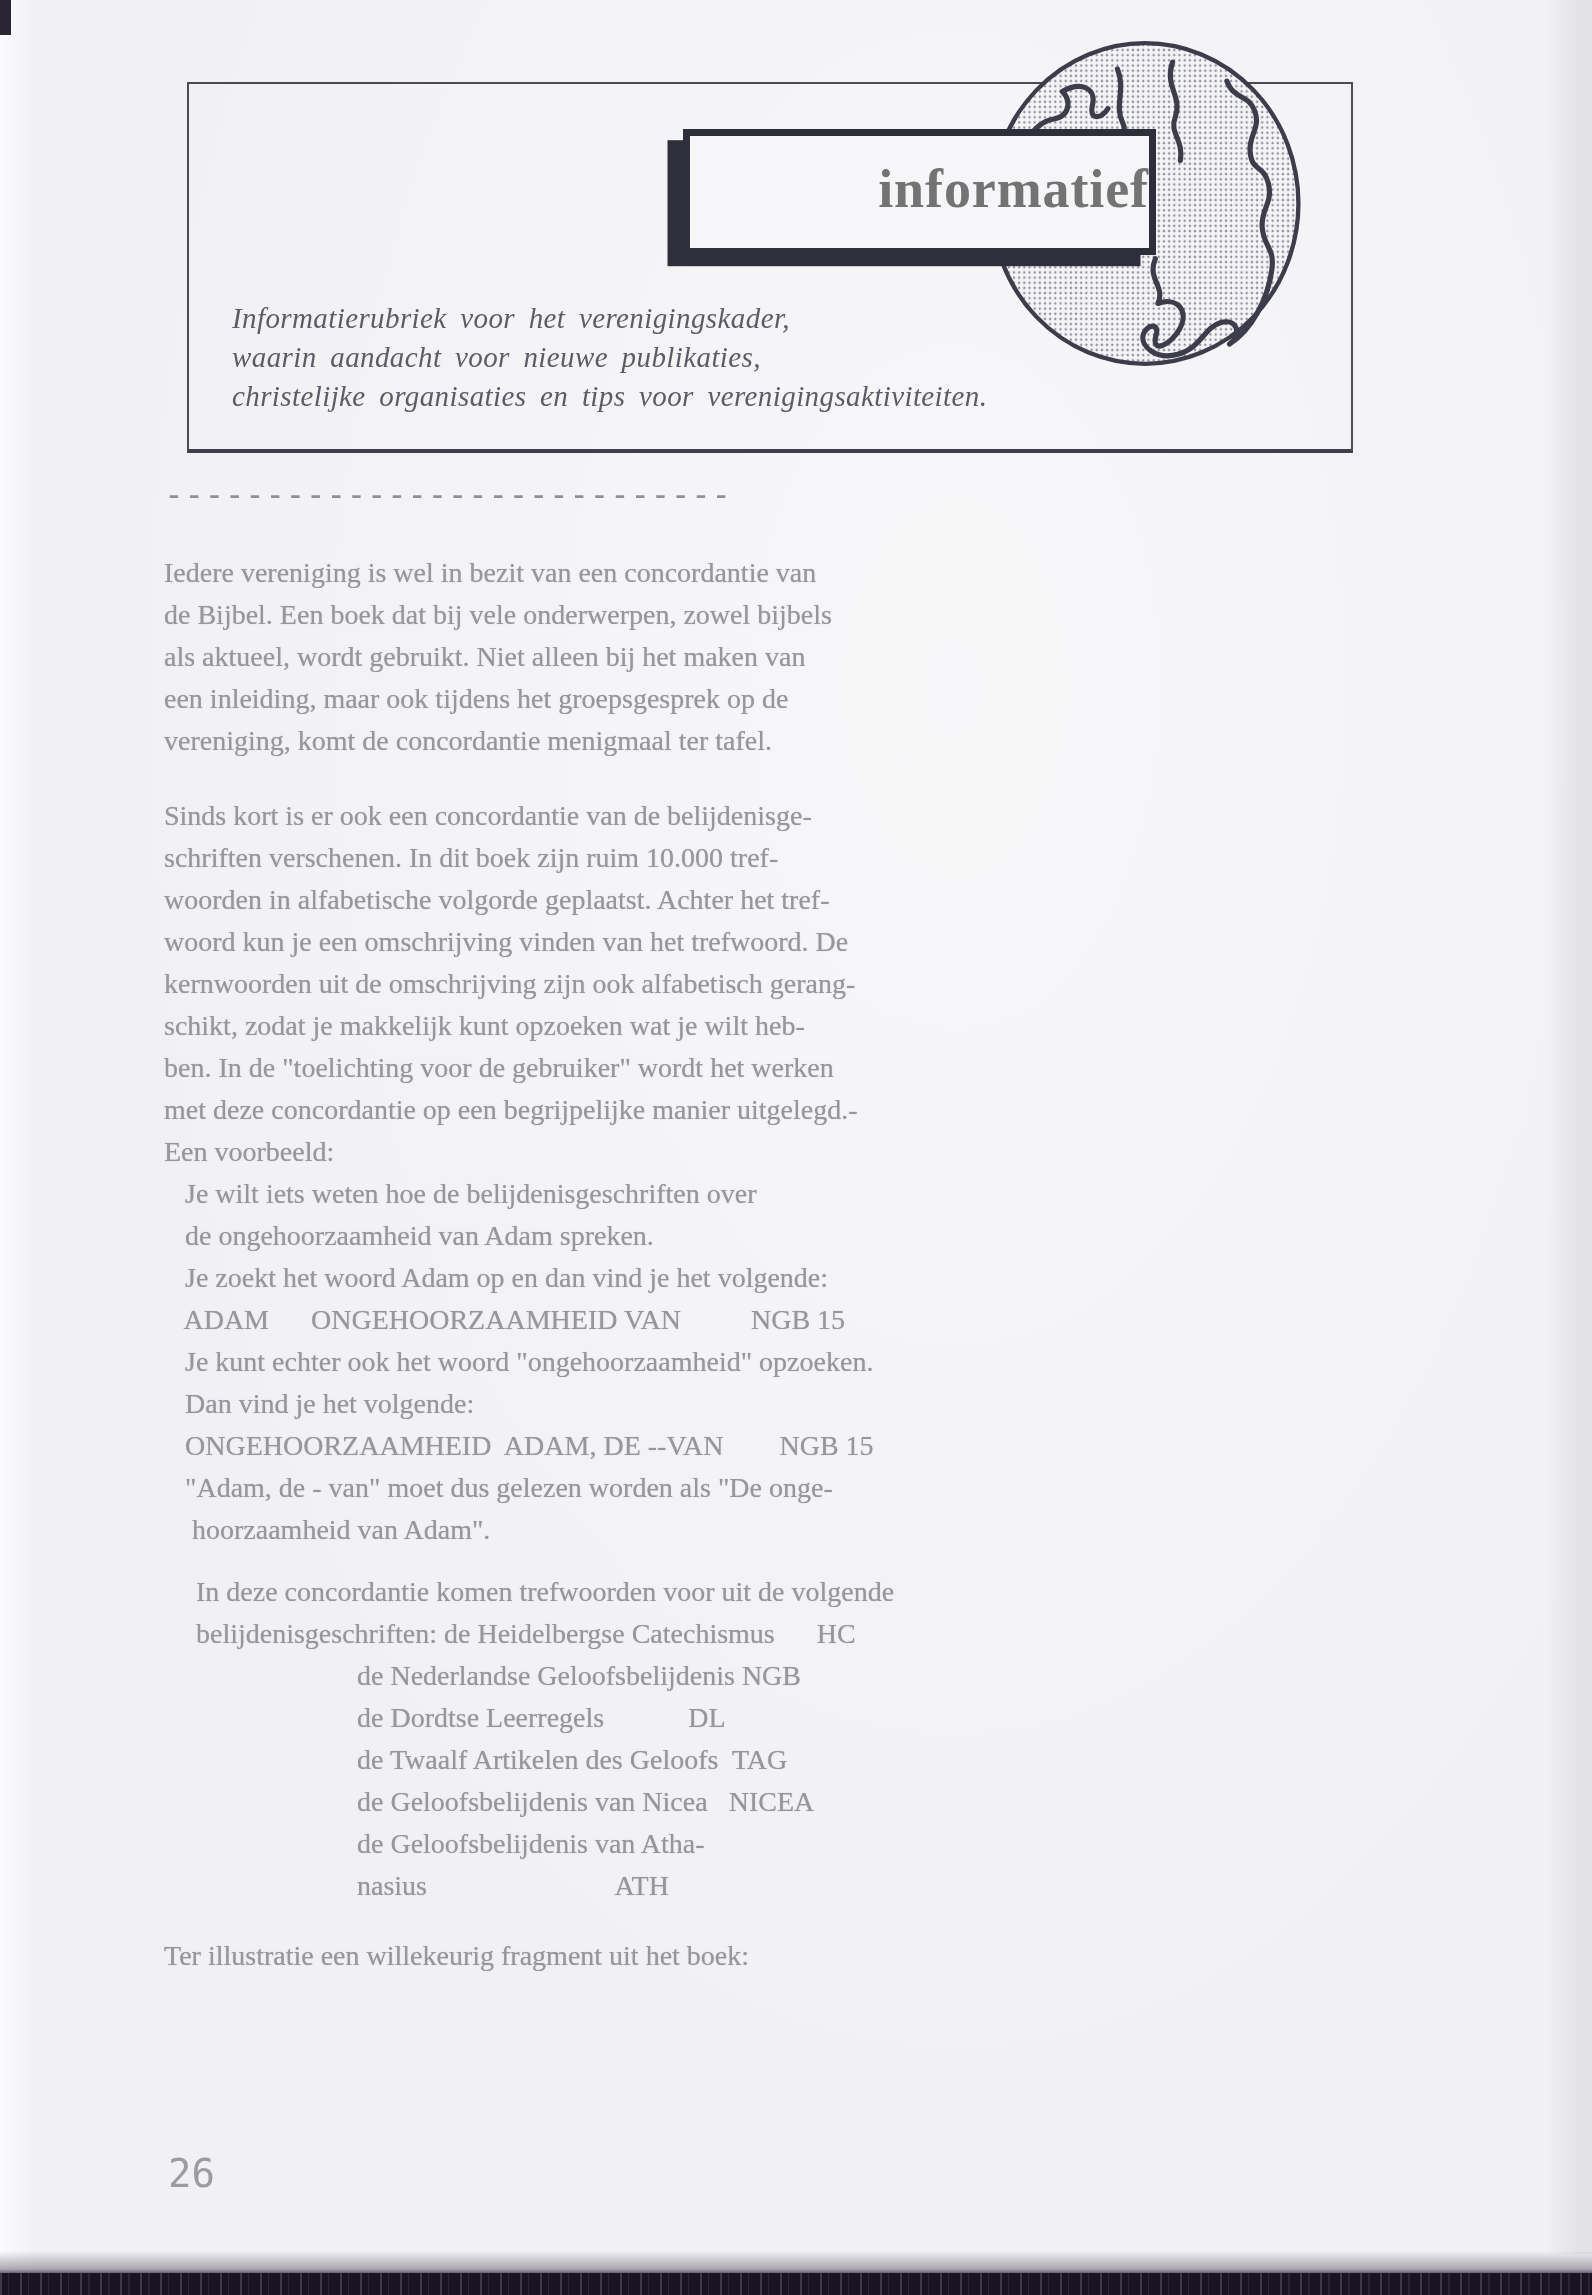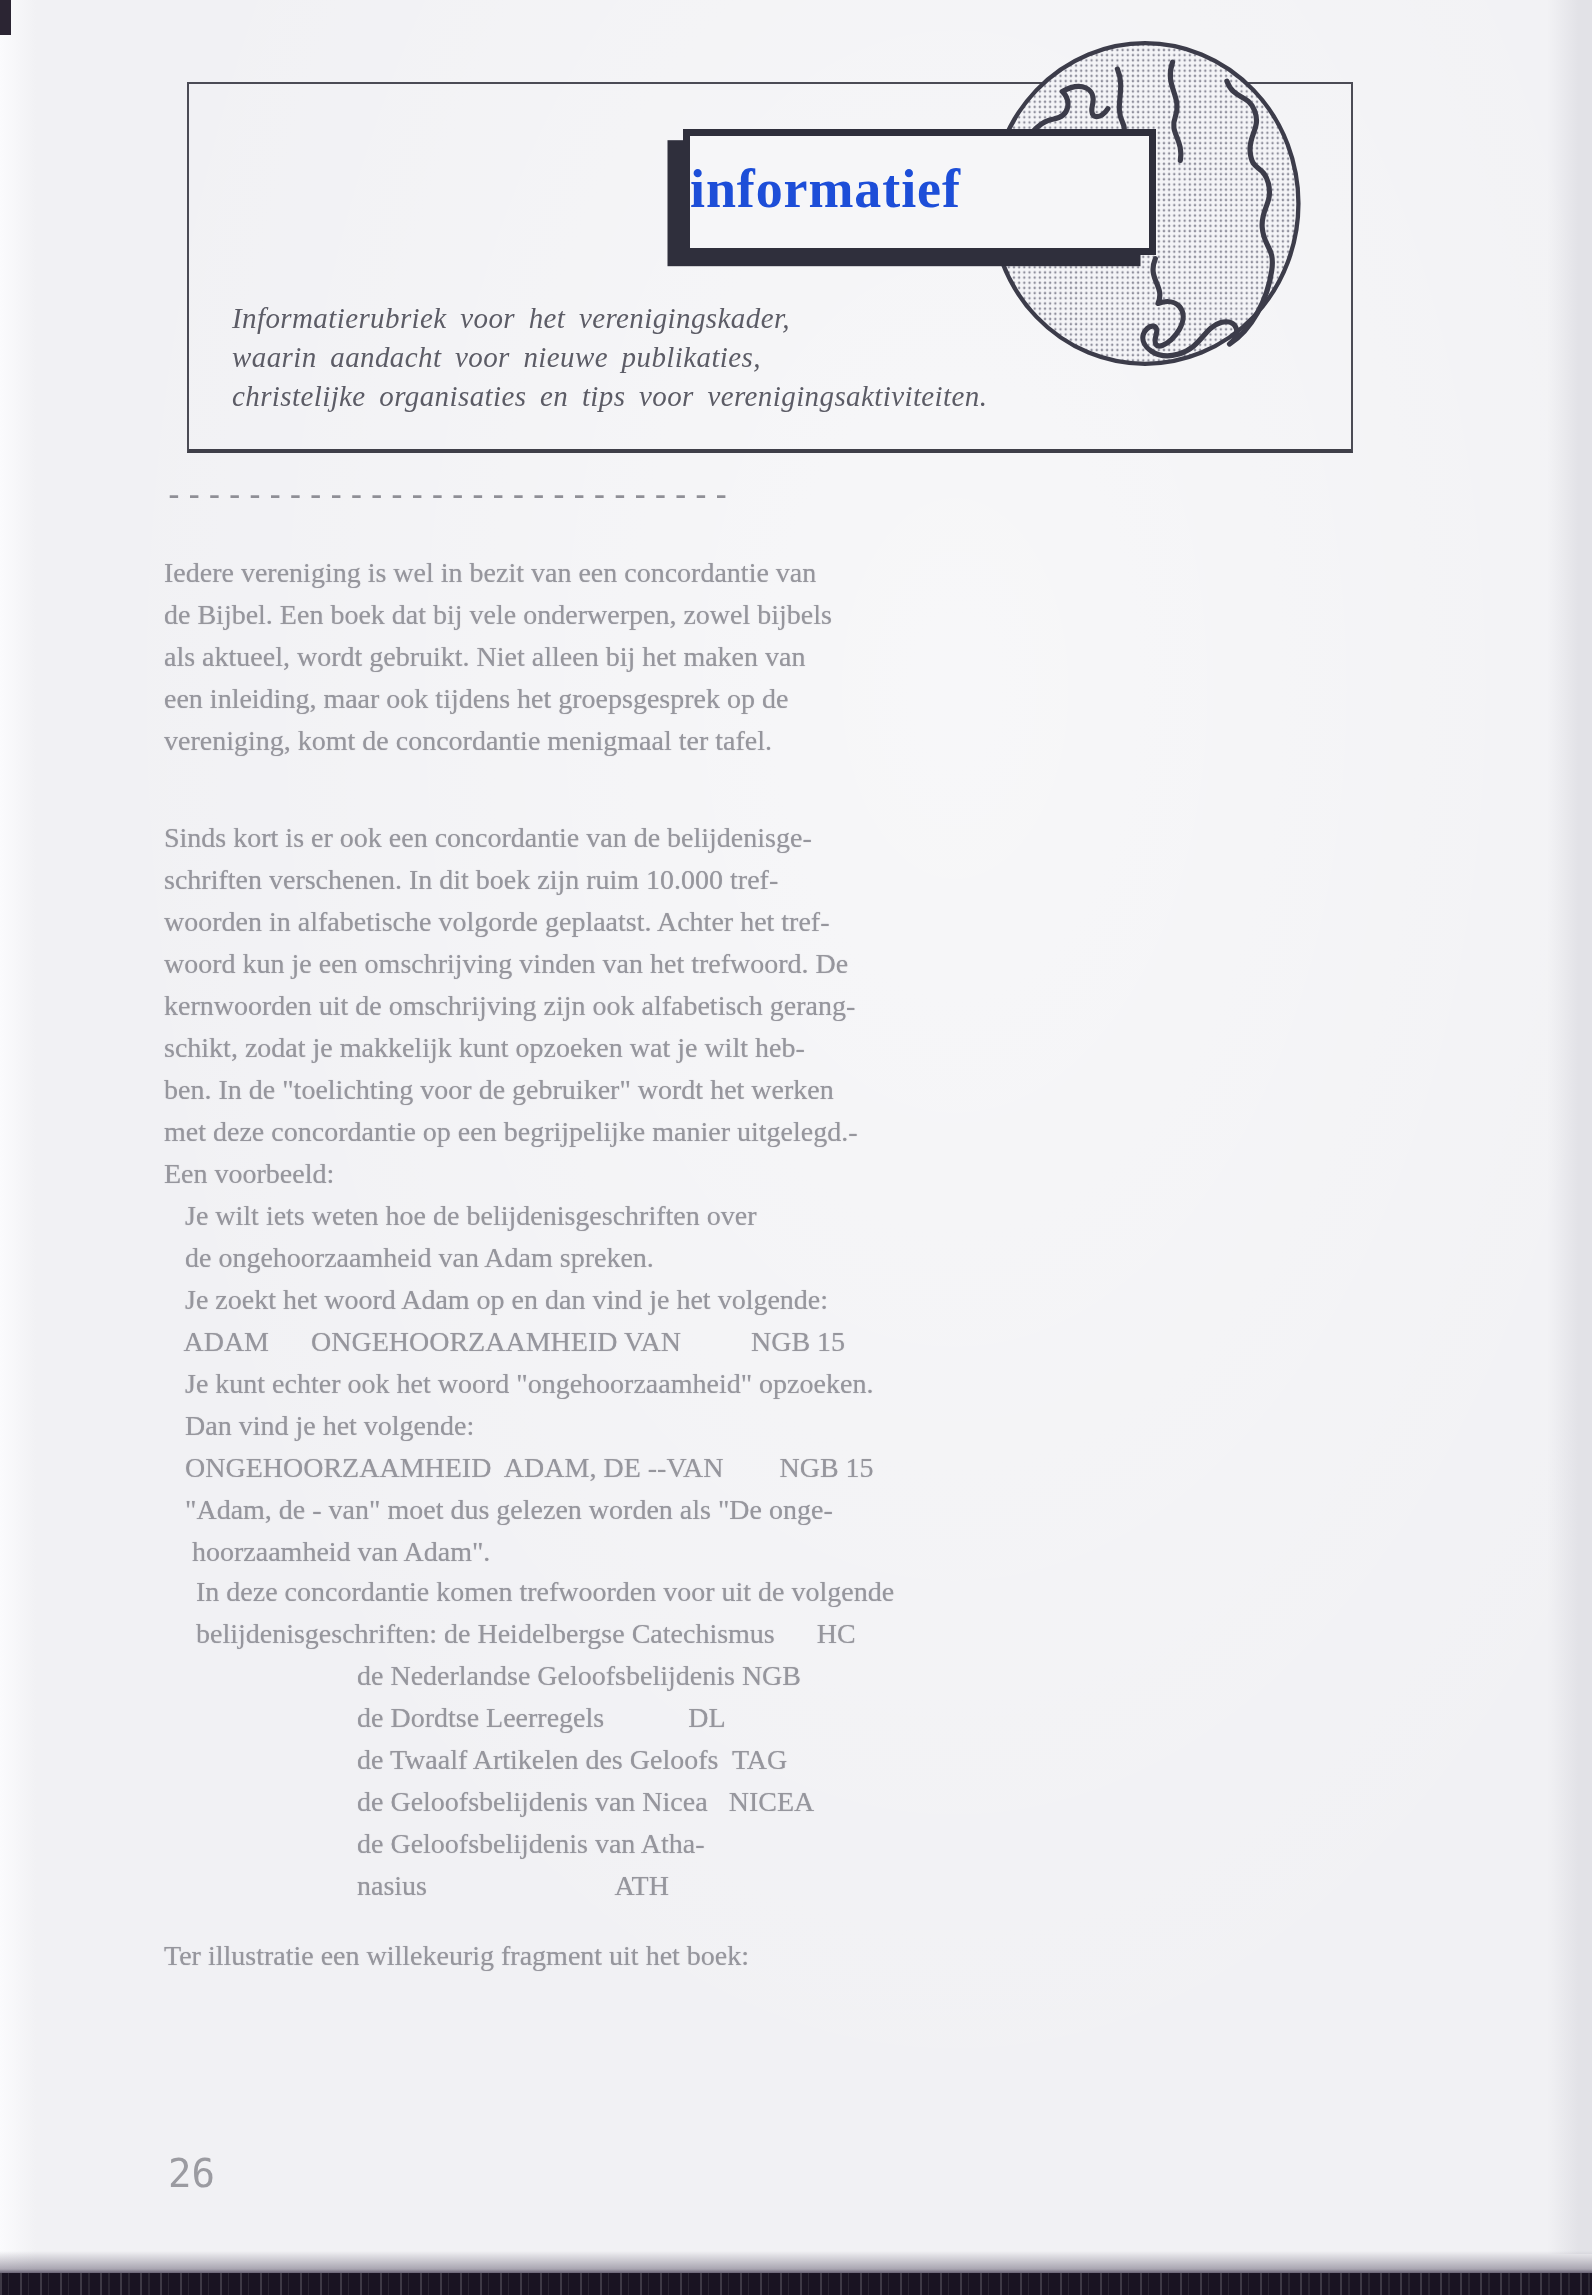--- a/index.html
+++ b/index.html
@@ -23,39 +23,39 @@
     background:
       repeating-linear-gradient(90deg,rgba(255,255,255,.16) 0 1.7px,rgba(255,255,255,0) 1.7px 7.8px,rgba(255,255,255,.08) 7.8px 9.5px,rgba(255,255,255,0) 9.5px 20px),
       #191322;}
   
   .header-box{position:absolute;left:187px;top:82px;width:1166px;height:371px;
     border:2.6px solid #4b4b55;border-bottom-width:4.3px;border-bottom-color:#3f3f49;
     box-sizing:border-box;z-index:1;}
   .globe{position:absolute;left:986px;top:38px;width:318px;height:331px;z-index:2;}
   .plaque{position:absolute;left:683px;top:129px;width:473px;height:126px;box-sizing:border-box;
     background:#f6f6f8;border:7.8px solid #2f2f3c;box-shadow:-15.5px 11.2px 0 #2f2f3c;z-index:3;}
-  .plaque-title{width:100%;height:110px;line-height:107px;text-align:left;
+  .plaque-title{width:100%;height:110px;line-height:107px;text-align:right;
     font-family:"Liberation Serif","DejaVu Serif",serif;font-weight:bold;font-size:54px;
-    letter-spacing:0.9px;color:#1d4ed8;}
+    letter-spacing:0.9px;color:#737373;}
   .caption{position:absolute;left:232px;top:299px;z-index:3;margin:0;
     font-family:"Liberation Serif","DejaVu Serif",serif;font-style:italic;
     font-size:29px;line-height:39px;color:#5c5c66;word-spacing:6px;letter-spacing:0.4px;
     white-space:pre;}
   
   .tw{position:absolute;margin:0;white-space:pre;
     font-family:Liberation Serif, serif;font-size:28px;color:#96969d;
     text-shadow:0 0 0.9px rgba(150,150,157,.7);}
   .heading-wrap{position:absolute;left:164px;top:492px;}
   .heading-text{font-family:"DejaVu Sans Mono",monospace;font-size:33px;line-height:38px;
     color:#8c8c93;text-shadow:0 0 0.9px rgba(140,140,147,.7);
     border-bottom:2.6px solid #8c8c93;display:inline-block;padding-bottom:0.9px;}
   .heading-dashes{font-family:"DejaVu Sans Mono",monospace;font-size:33px;line-height:15.5px;
     color:#8f8f96;letter-spacing:0.4px;margin-top:-5.2px;}
   .p1{left:164px;top:552px;line-height:42px;}
-  .p2{left:164px;top:795px;line-height:42px;margin-top:22px;}
+  .p2{left:164px;top:795px;line-height:42px;}
   .p3{left:164px;top:1571px;line-height:42px;margin-left:32px;}
   .closing{left:164px;top:1935px;line-height:42px;}
   .pagenum{position:absolute;left:168px;top:2151px;font-family:"DejaVu Sans Mono",monospace;
     font-size:39px;color:#9b9ba1;}
 </style>
 </head>
 <body>
 
 <div class="photo">
 

